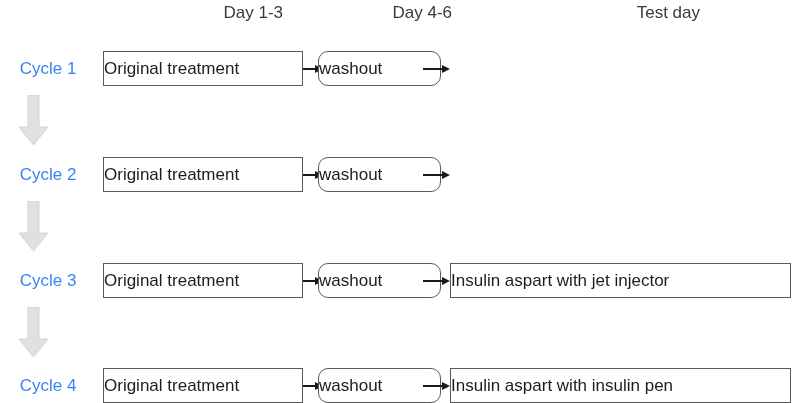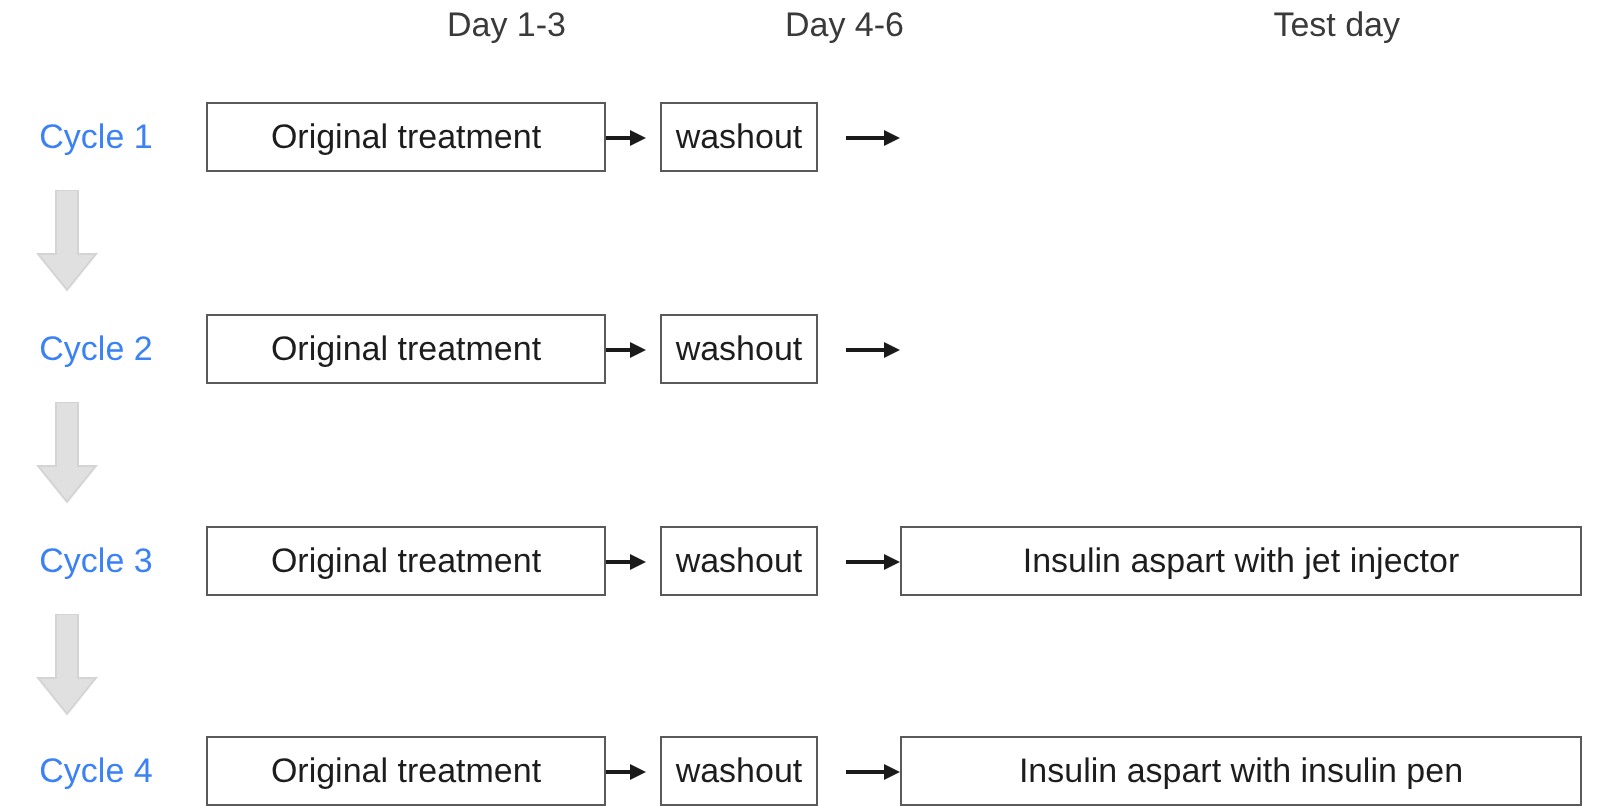--- a/index.html
+++ b/index.html
@@ -62,26 +62,26 @@
   .flow-box {
     position: absolute;
     top: 0;
     height: 35px;
     box-sizing: border-box;
     border: 1px solid #5a5a5a;
     background: #ffffff;
     line-height: 33px;
     font-size: 17px;
     color: #1d1d1d;
-    text-align: center;
+    text-align: left;
     white-space: nowrap;
     overflow: hidden;
   }
   .box-treatment { left: 103px; width: 200px; }
-  .box-washout   { left: 330px; width: 79px; }
+  .box-washout   { left: 318px; width: 123px; border-radius: 10px; }
   .box-testday   { left: 450px; width: 341px; }
 
   
   .h-arrow {
     position: absolute;
     top: 17px;
     height: 2px;
   }
   .h-arrow .shaft {
     position: absolute;

